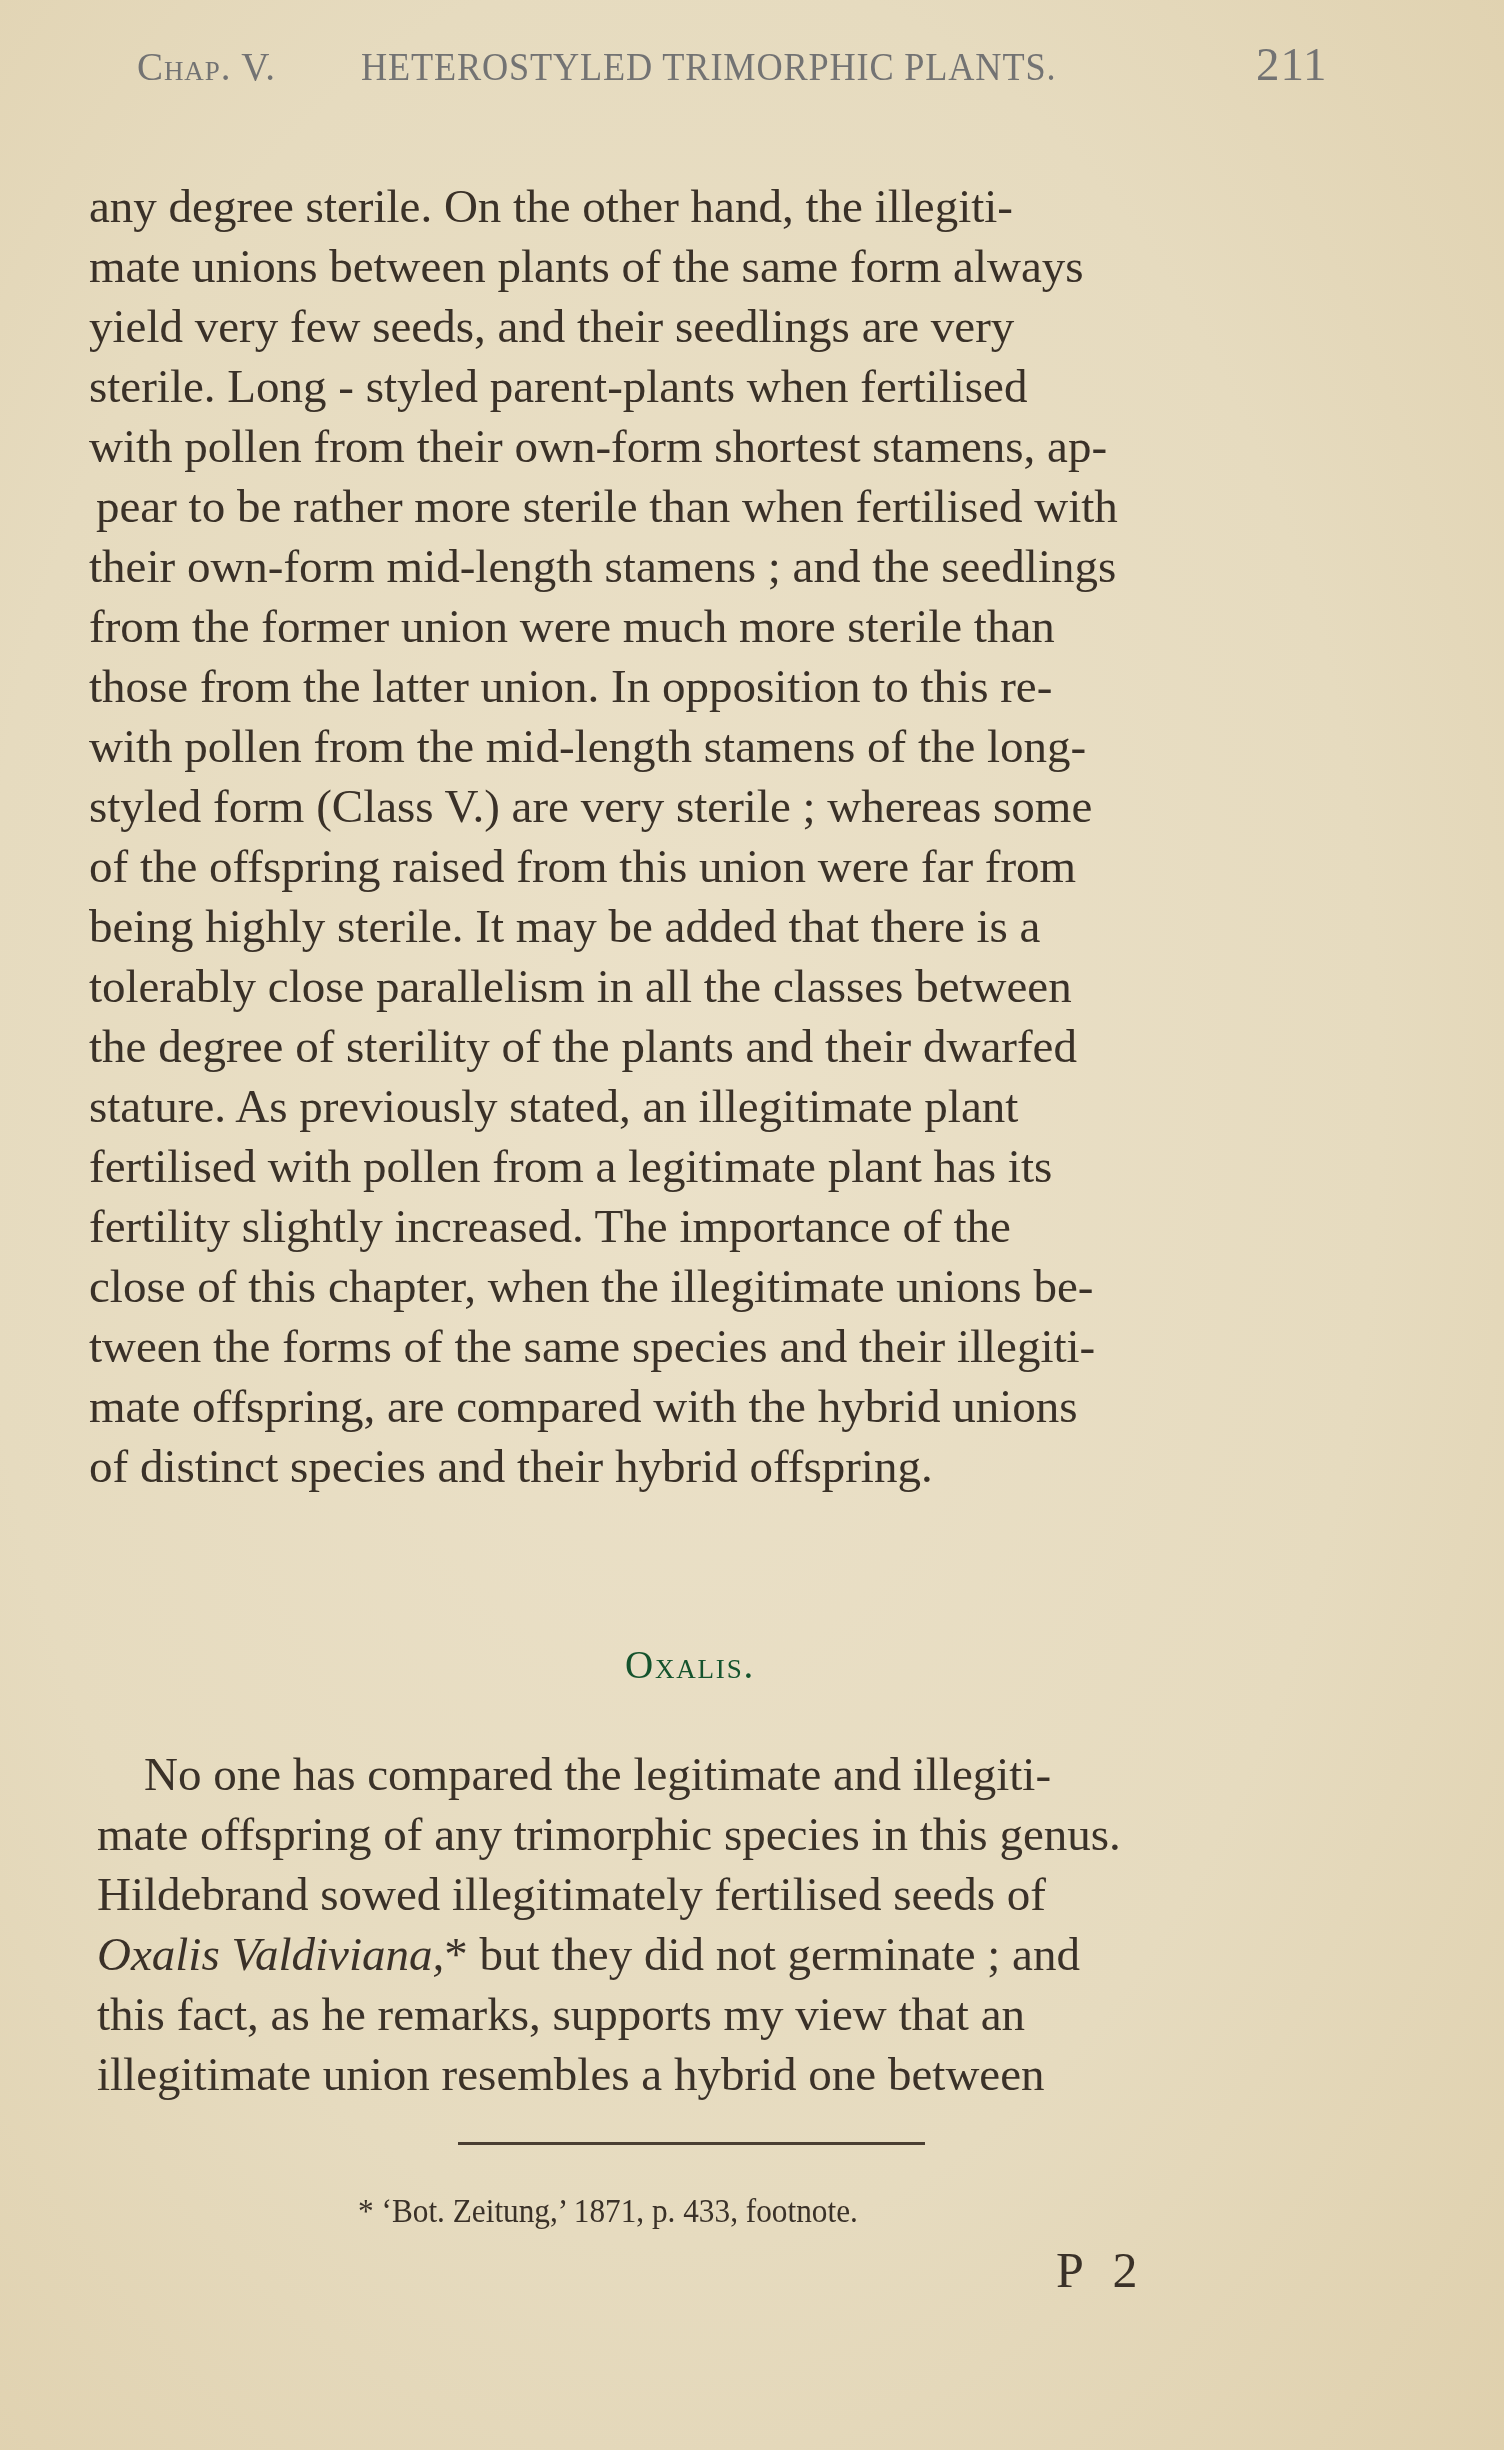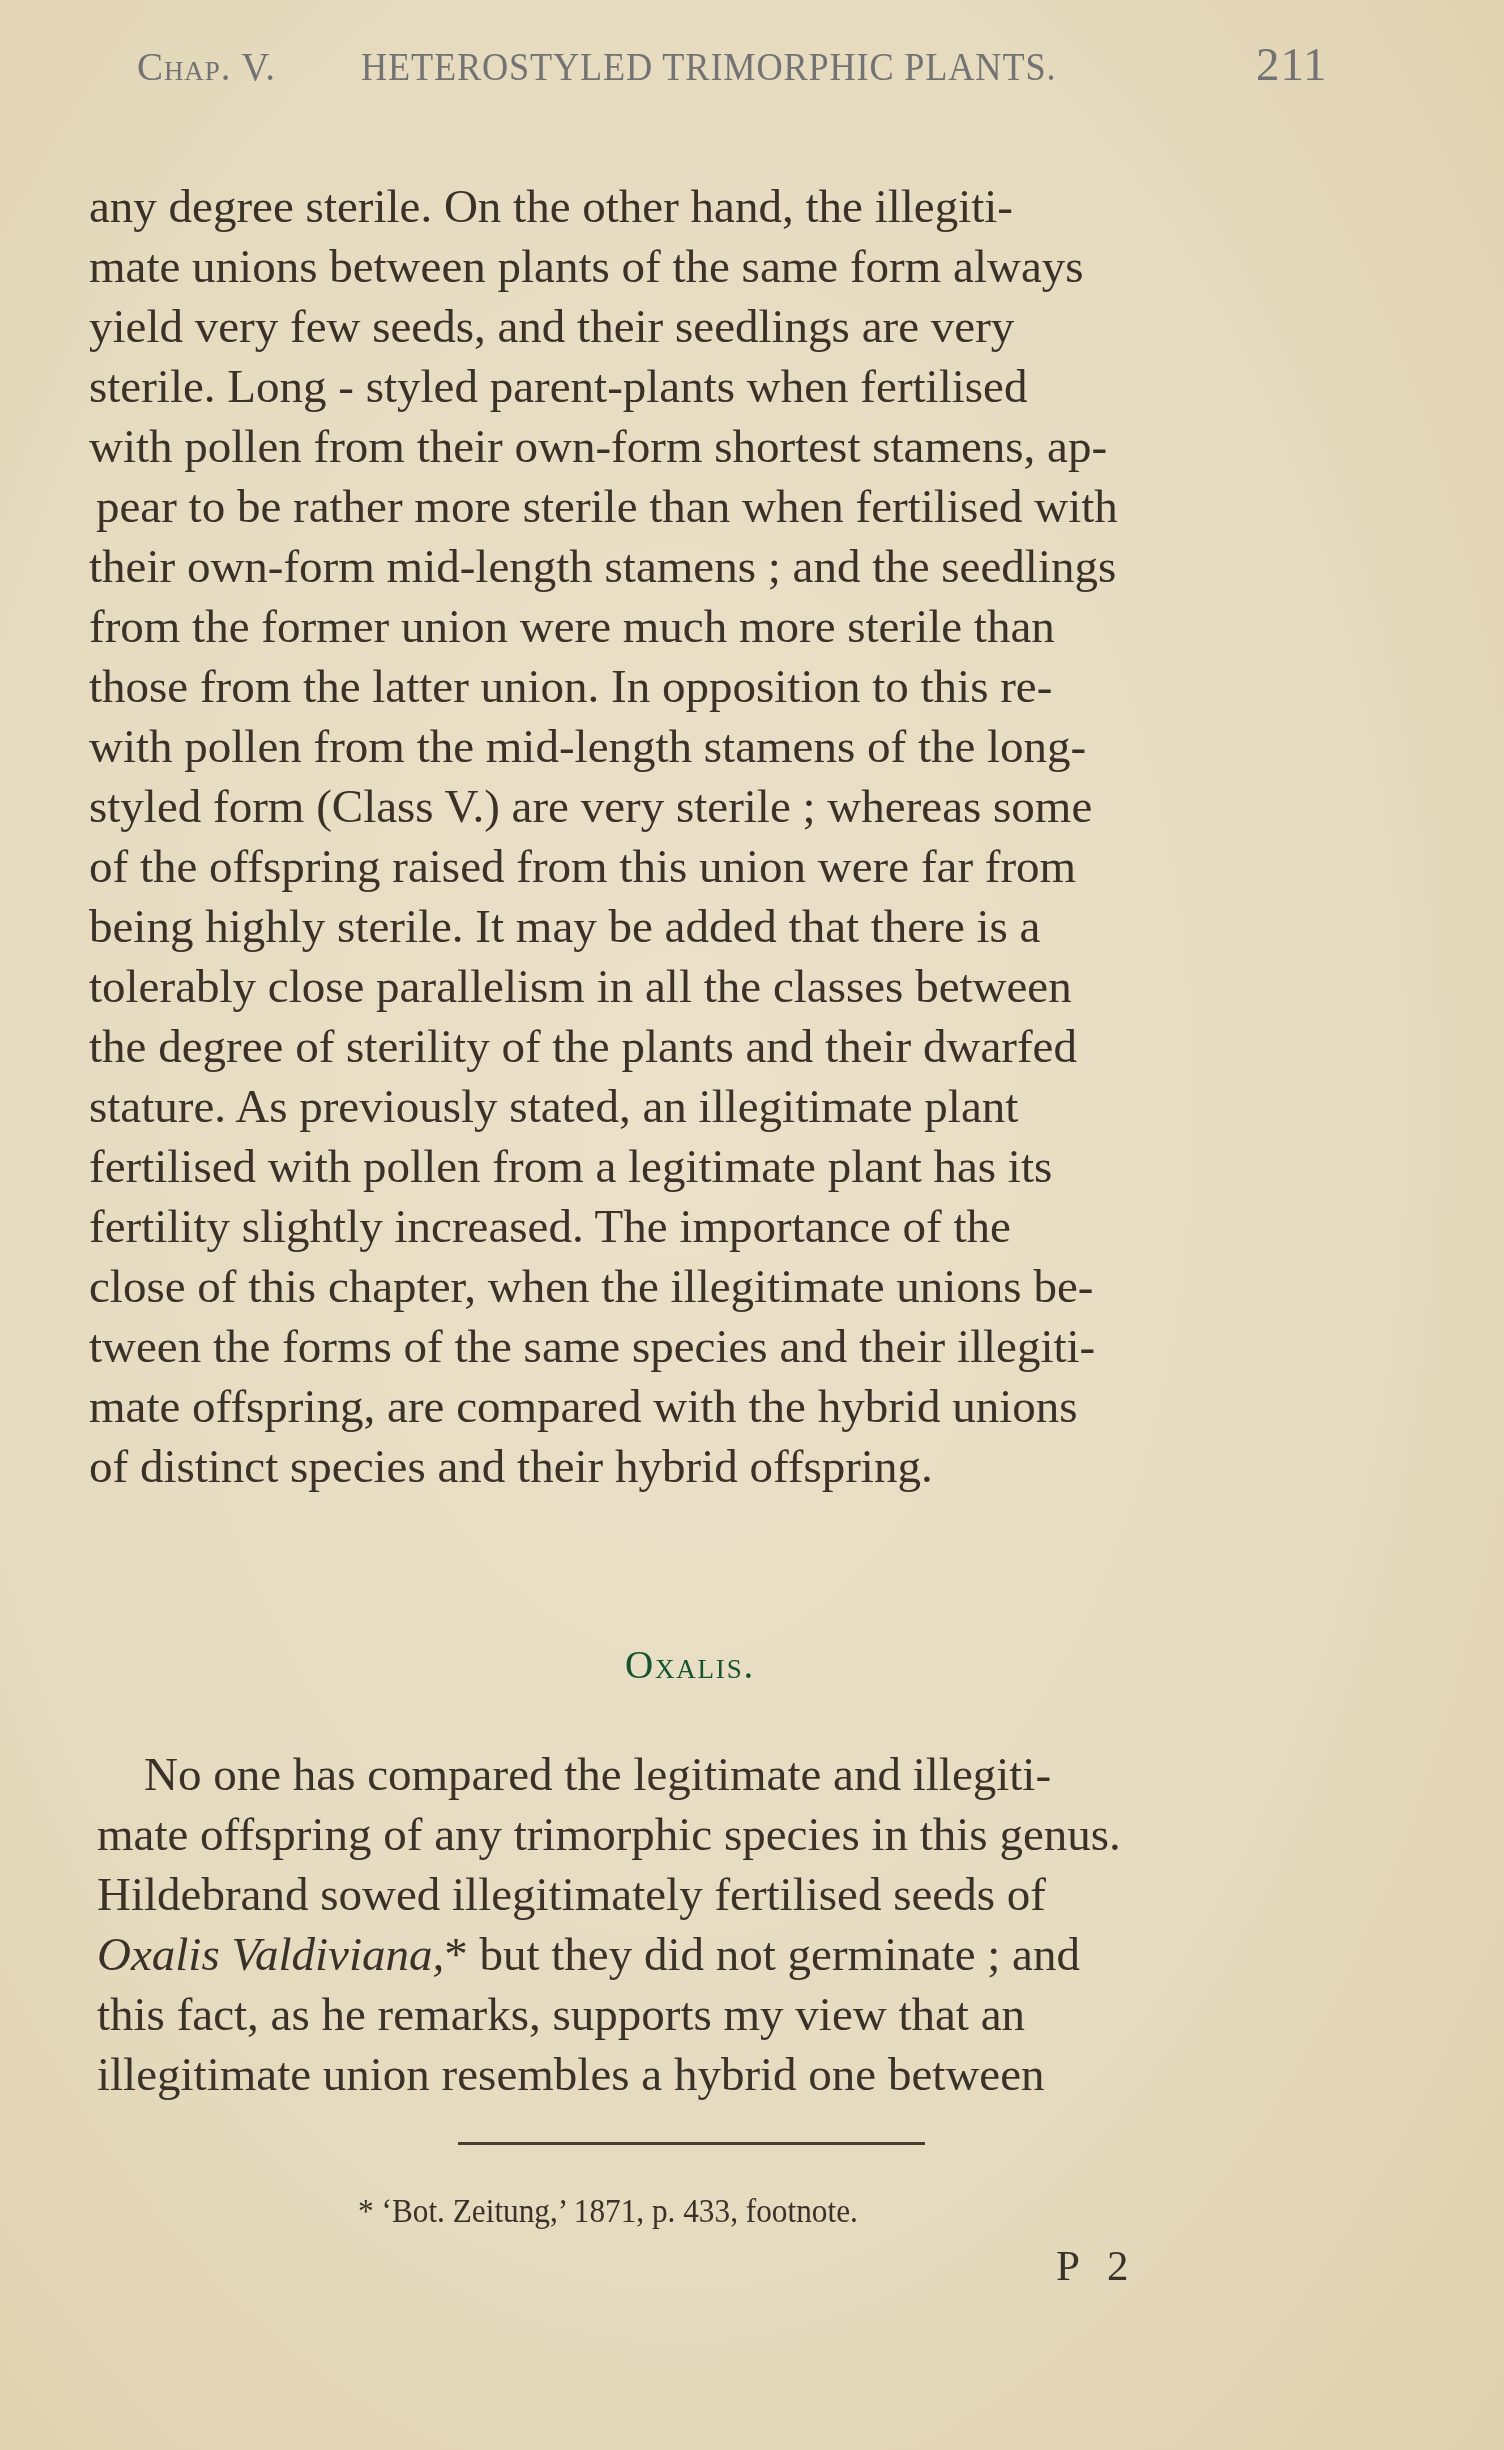--- a/index.html
+++ b/index.html
@@ -32,21 +32,21 @@
     position: absolute; left: 0; width: 1505px; top: 1642px;
     text-align: center; font-size: 39px; letter-spacing: 1.8px; font-variant: small-caps; color: #14532d;
     padding-right: 125px; box-sizing: border-box;
   }
   .body2 { position: absolute; left: 97px; top: 1744px; width: 1203px; }
   .rule { position: absolute; left: 458px; top: 2142px; width: 467px; height: 2.7px; background: #4a3e32; }
   .footnote {
     position: absolute; left: 358px; top: 2192px; width: 716px; font-size: 34px; color: #3a3128;
     transform: scaleX(0.92); transform-origin: left;
   }
-  .signature { position: absolute; left: 1056px; top: 2241px; font-size: 43px; letter-spacing: 9px; color: #3a3128; }
+  .signature { position: absolute; left: 1056px; top: 2241px; font-size: 50px; letter-spacing: 9px; color: #3a3128; }
 </style>
 </head>
 <body>
 
 <div class="page">
 
   <div class="running-head">
     <span class="chap">Chap. V.</span>
     <span class="title">HETEROSTYLED TRIMORPHIC PLANTS.</span>
     <span class="num">211</span>

